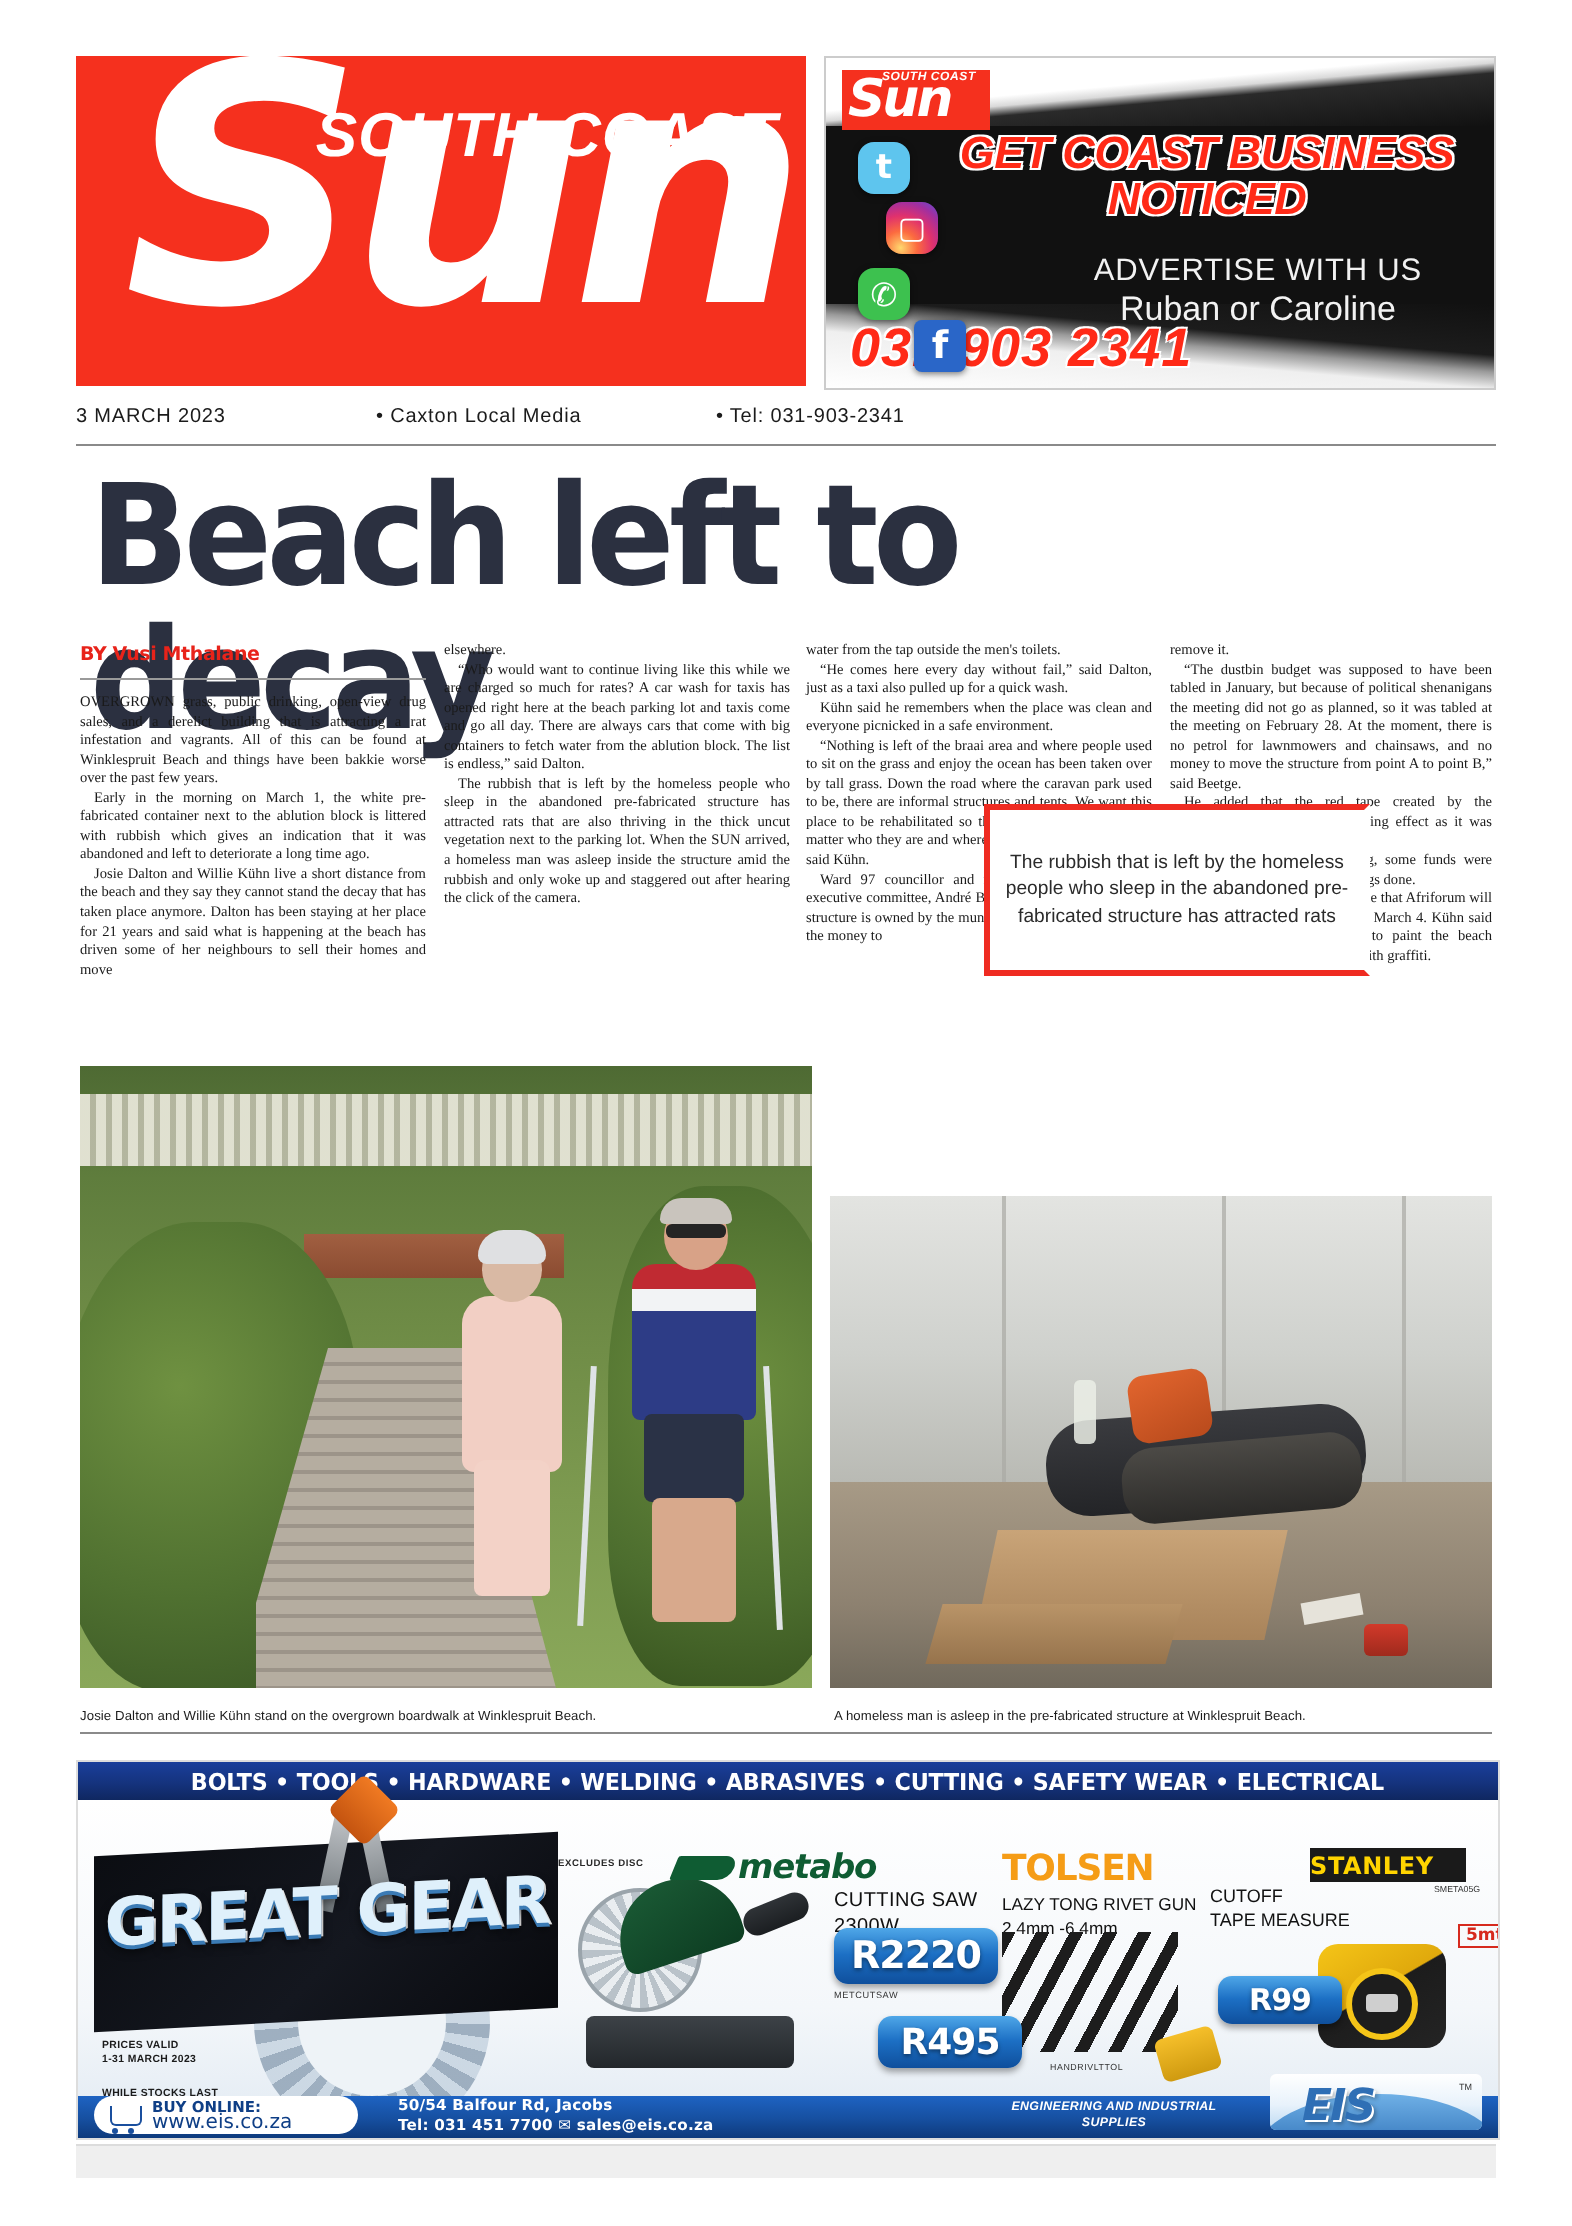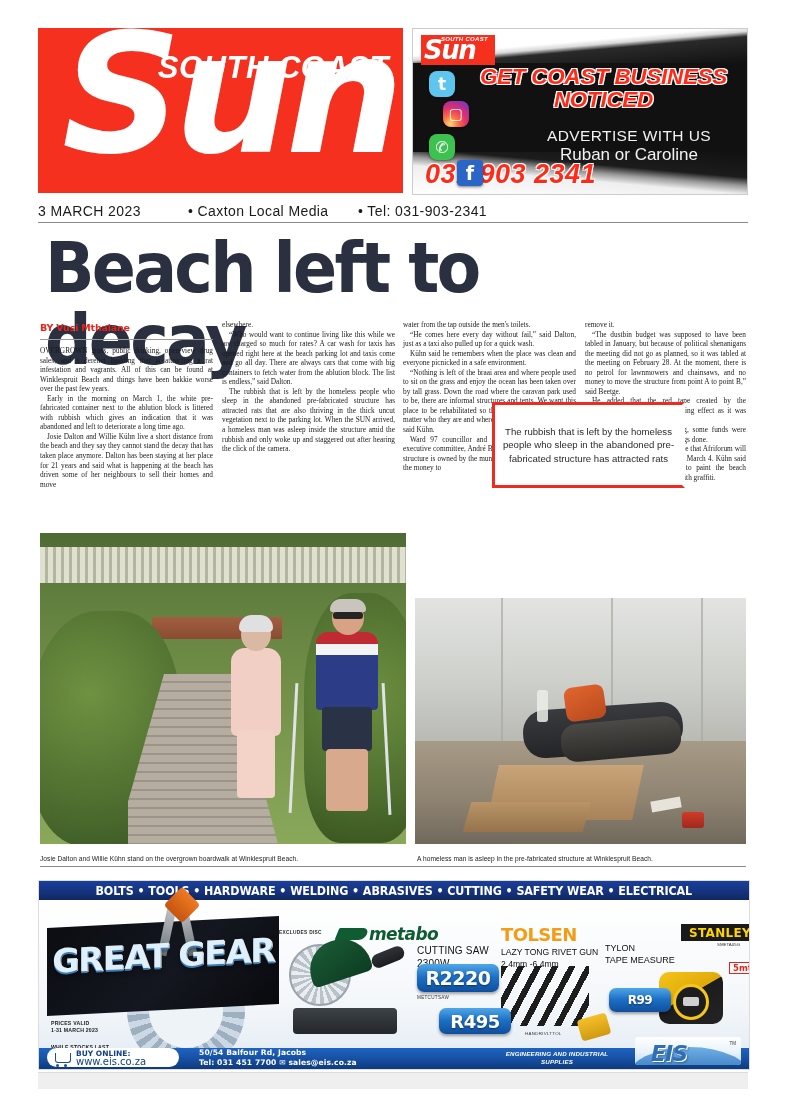--- a/index.html
+++ b/index.html
@@ -146,21 +146,21 @@
       background: radial-gradient(circle at 28% 88%, #ffd86e 0%, #fc6b3f 28%, #e0316d 54%, #a12fa0 78%, #5b4fd6 100%);
       font-size: 15px; }
   .soc.wa { left: 16px; top: 105px; background:#3dc14f; font-size:16px; }
   .soc.fb { left: 44px; top: 131px; background:#2a66c8; font-size:19px; border-radius:4px; }
 
   
   .dateline {
     position: absolute;
     left: 38px; top: 203px; width: 710px;
     font-family: "Liberation Sans", sans-serif;
-    font-size: 14px;
+    font-size: 10px;
     color: #1b1b1b;
     letter-spacing: .4px;
   }
   .dateline .mid { position:absolute; left:150px; top:0; }
   .dateline .right { position:absolute; left:320px; top:0; }
   .rule {
     position: absolute;
     left: 38px; top: 222px; width: 710px;
     border-top: 1px solid #8a8a8a;
   }
@@ -417,40 +417,40 @@
   .price-tag span {
     font-family:"DejaVu Sans", sans-serif; font-weight:bold;
     color:#ffffff; letter-spacing:-.5px;
     text-shadow: 0 1px 2px rgba(0,0,0,.45);
   }
   .pt1 { left: 378px; top: 64px; width: 82px; height: 28px; }
   .pt1 span { font-size: 19px; }
   .pt2 { left: 400px; top: 108px; width: 72px; height: 26px; }
   .pt2 span { font-size: 18px; }
   .pt3 { left: 570px; top: 88px; width: 62px; height: 24px; }
-  .pt3 span { font-size: 12px; }
+  .pt3 span { font-size: 15px; }
 
   .ab-tolsen {
     position:absolute; left: 462px; top: 24px;
     font-family:"DejaVu Sans", sans-serif; font-weight:bold;
     font-size: 18px; color:#f59c16; letter-spacing:-.6px;
   }
   .ab-p2name {
     position:absolute; left: 462px; top: 46px;
     font-family:"Liberation Sans", sans-serif; font-size: 8.6px;
     color:#111; line-height: 12px;
   }
   .ab-p2code {
     position:absolute; left: 486px; top: 131px;
     font-family:"Liberation Sans", sans-serif; font-size: 4.4px;
     color:#333; letter-spacing:.3px;
   }
   .ab-stanley {
-    position:absolute; left: 642px; top: 24px; width: 78px; height: 17px;
-    background:#1a1a1a; display:flex; align-items:center; justify-content:center;
+    position:absolute; left: 616px; top: 24px; width: 78px; height: 17px;
+    background:#1a1a1a; display:flex; align-items:center; 
   }
   .ab-stanley span {
     font-family:"DejaVu Sans", sans-serif; font-weight:bold;
     font-size: 12px; color:#ffd400; letter-spacing:.3px;
   }
   .ab-stanley-code {
     position:absolute; left: 678px; top: 42px;
     font-family:"Liberation Sans", sans-serif; font-size: 4.4px; color:#333;
   }
   .ab-p3name {
@@ -784,21 +784,21 @@
       <div class="price-tag pt2">
         <span>R495</span>
       </div>
       <div class="ab-p2code">HANDRIVLTTOL</div>
 
       <div class="ab-stanley">
         <span>STANLEY</span>
       </div>
       <div class="ab-stanley-code">SMETA05G</div>
       <div class="ab-p3name">
-        <div>TYLON</div>
+        <div>CUTOFF</div>
         <div>TAPE MEASURE</div>
       </div>
       <div class="ab-5mt">5mt</div>
       <div class="tape-measure">
         <div class="dial"></div>
       </div>
       <div class="price-tag pt3">
         <span>R99</span>
       </div>
     </div>

